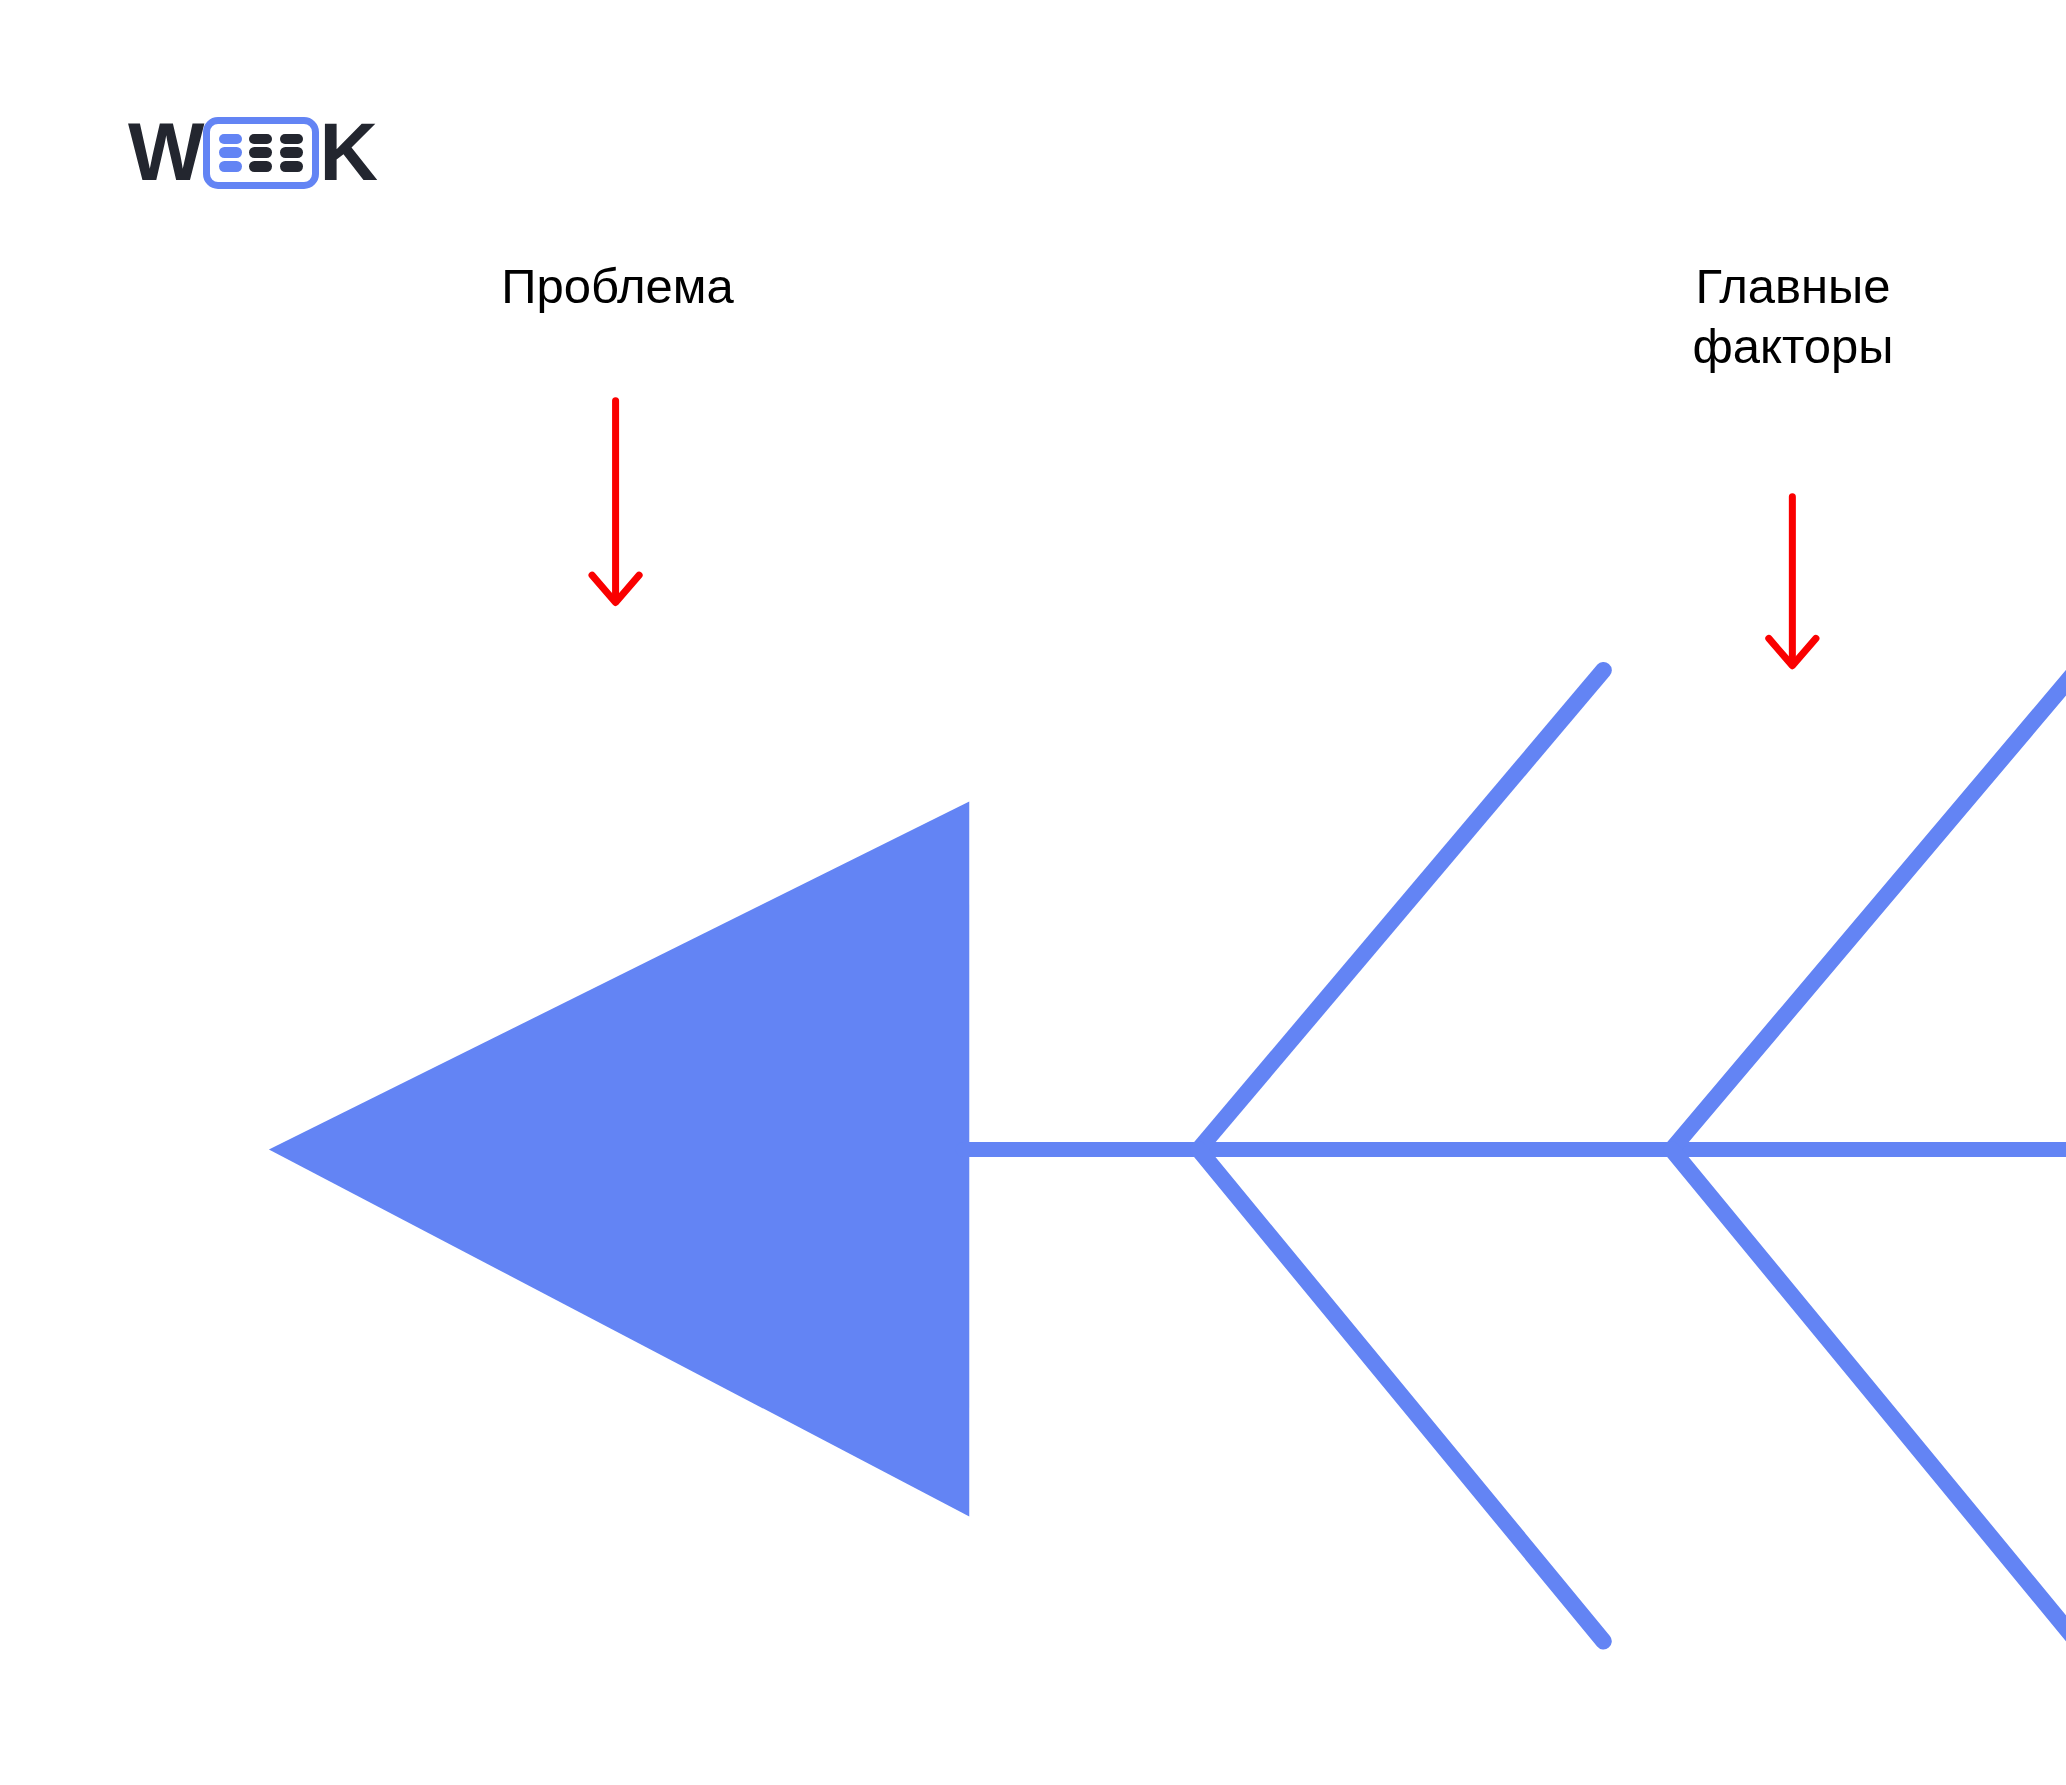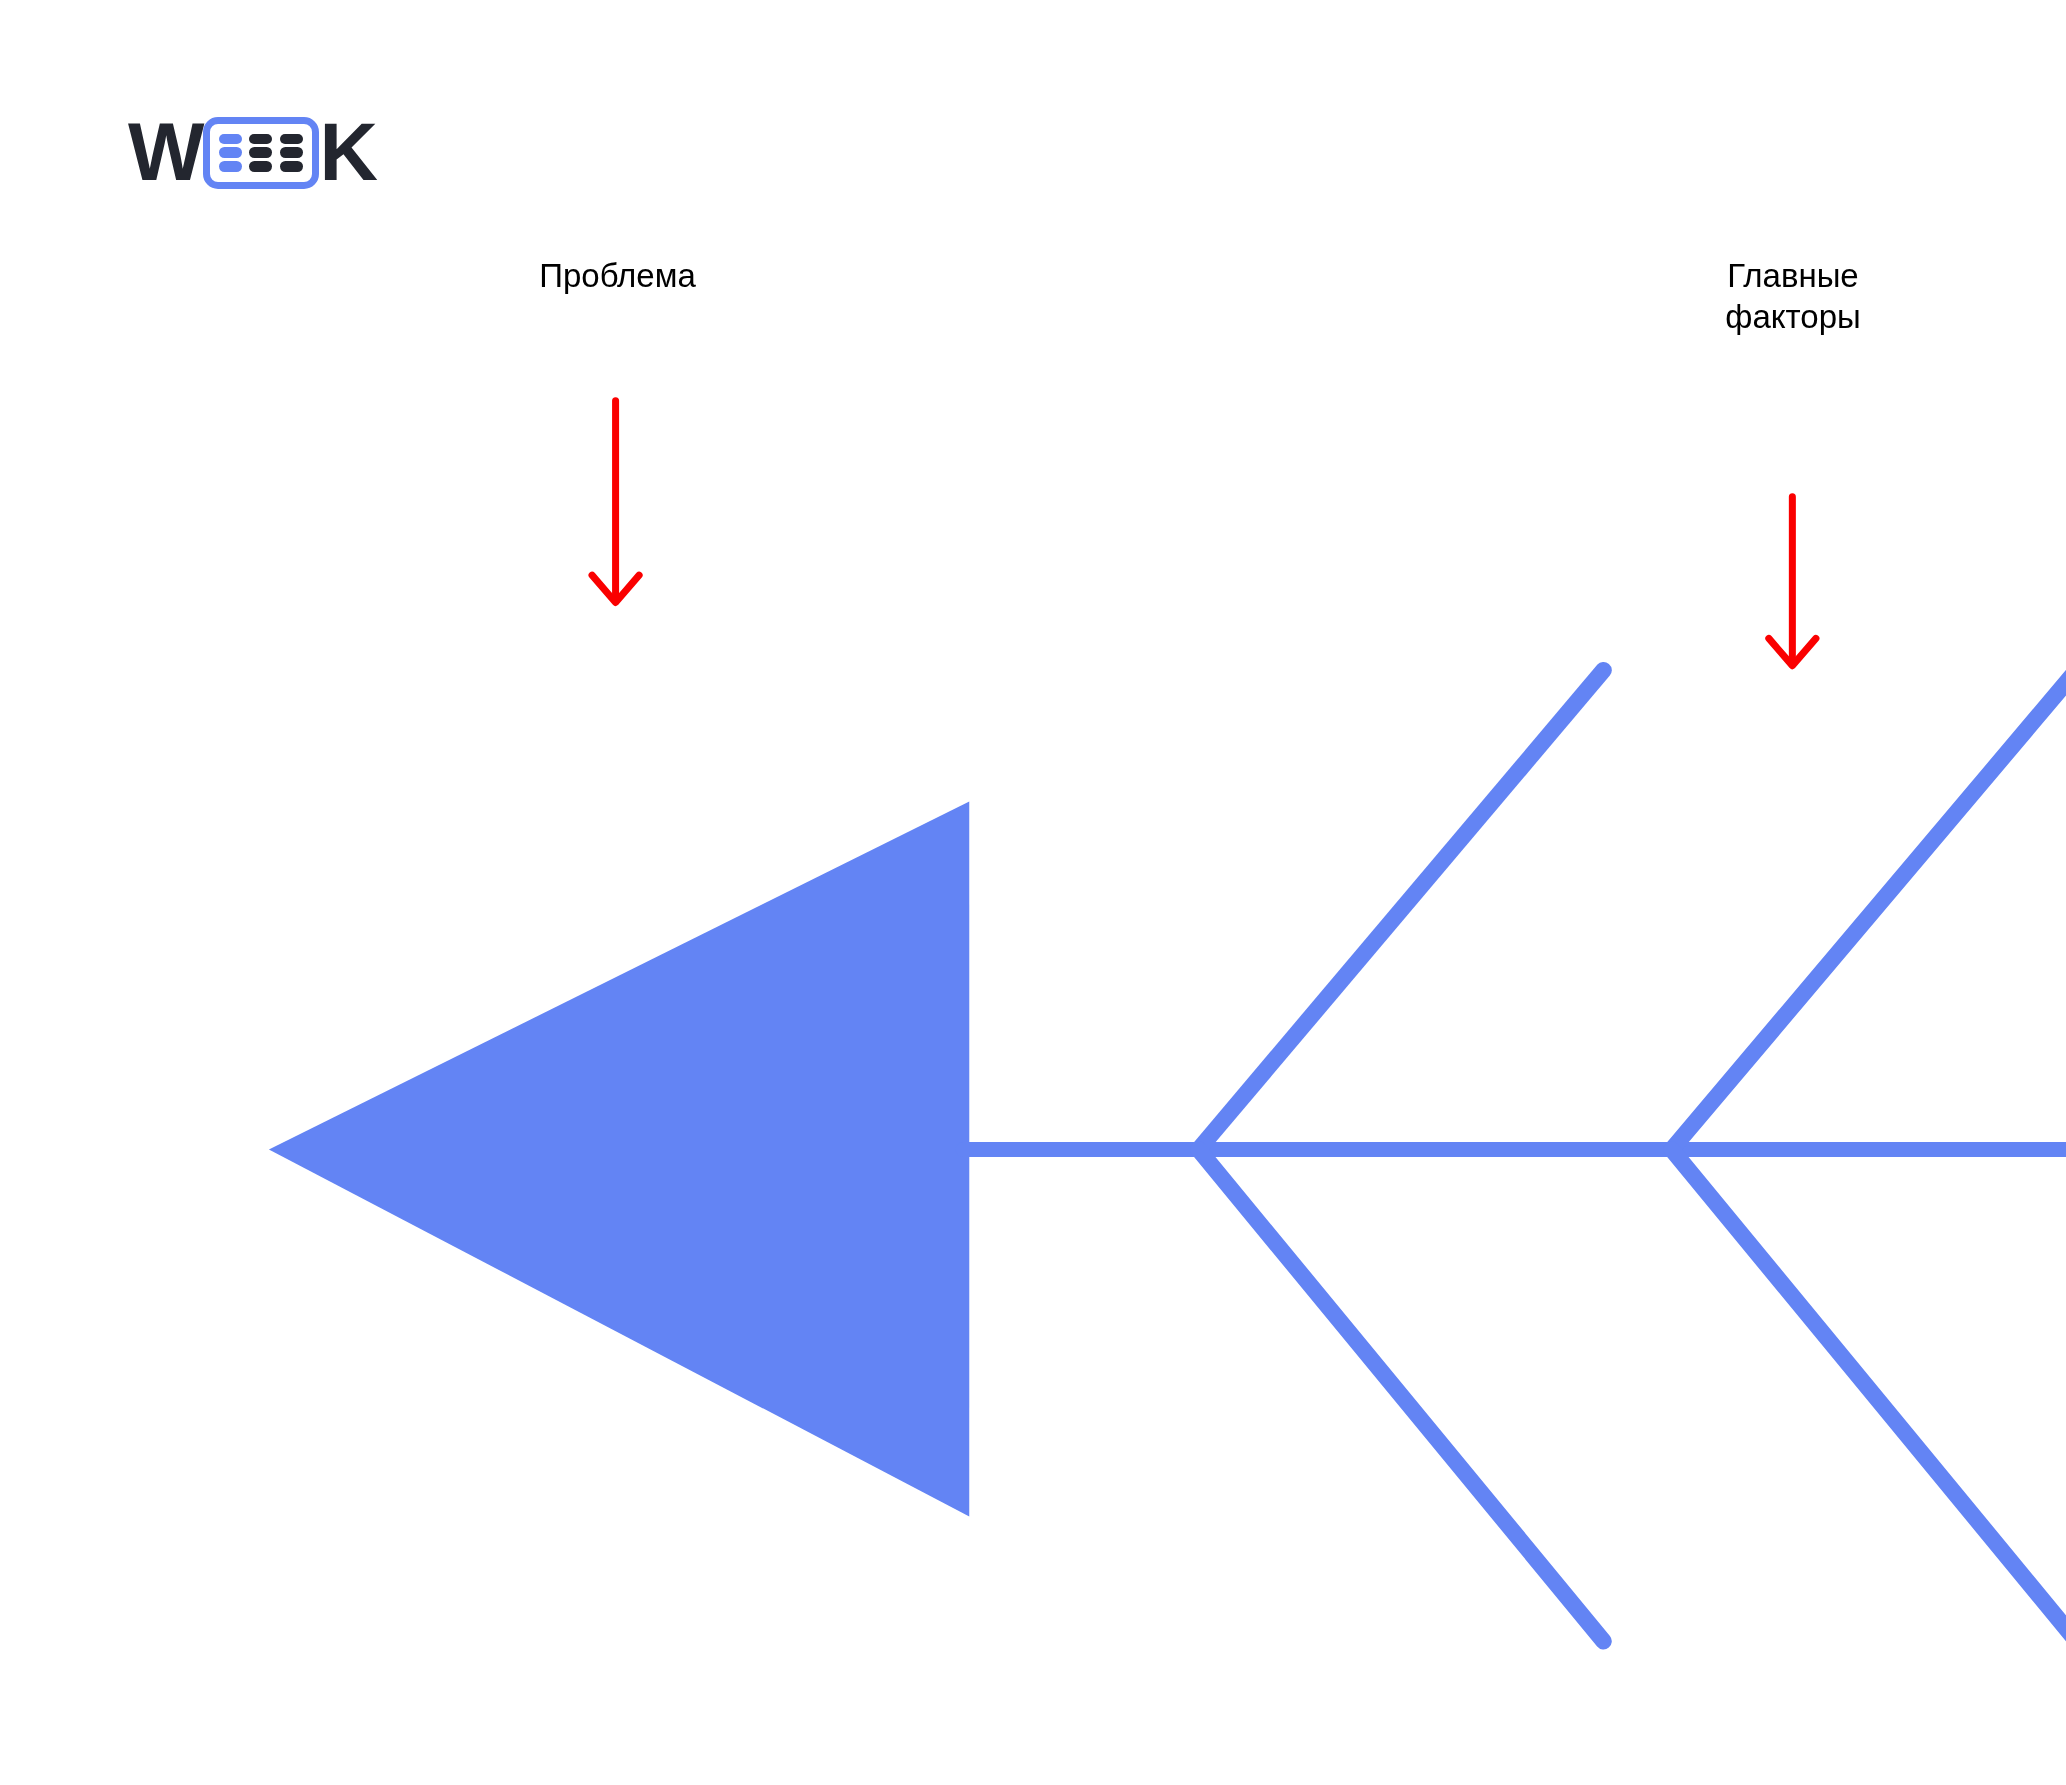--- a/index.html
+++ b/index.html
@@ -64,21 +64,21 @@
     height: 10.7px;
     border-radius: 5.4px;
   }
   .logo-pill.c0 { width: 23px; background: #6384F4; }
   .logo-pill.c1 { width: 23px; background: #23262F; }
   .logo-pill.c2 { width: 23px; background: #23262F; }
 
   
   .caption {
     position: absolute;
-    font-size: 33px;
+    font-size: 49px;
     line-height: 1.23;
     color: #000000;
     text-align: center;
     white-space: pre-line;
     font-weight: 400;
   }
   #caption-problem {
     left: 256px;
     top: 256px;
     width: 723px;

